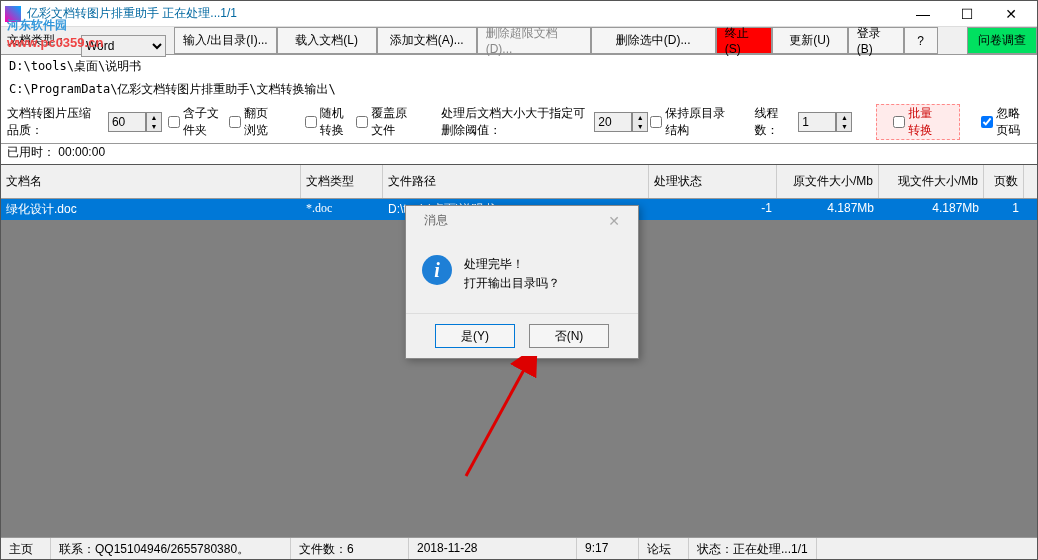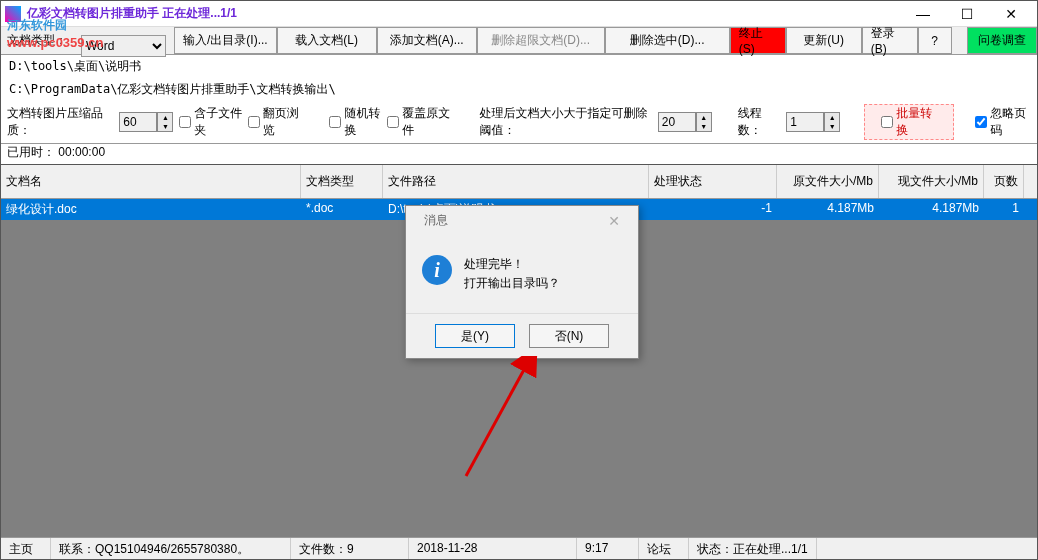--- a/index.html
+++ b/index.html
@@ -1,20 +1,20 @@
 <!DOCTYPE html>
 <html><head>
   <meta charset="utf-8">
   <style>
     * { margin: 0; padding: 0; box-sizing: border-box; font-family: "SimSun", "宋体", sans-serif; font-size: 12px; }
     body { width: 1038px; height: 560px; background: #fff; position: relative; overflow: hidden; border: 1px solid #555; }
     
     .titlebar { height: 26px; display: flex; align-items: center; padding: 0 4px; background: #fff; border-bottom: 1px solid #ddd; }
     .titlebar .app-icon { width: 16px; height: 16px; background: linear-gradient(45deg, #f0a, #0af); margin-right: 6px; }
-    .titlebar .title { flex: 1; color: #6d28d9; font-weight: bold; }
+    .titlebar .title { flex: 1; color: #0369a1; }
     .title-ctrls { display: flex; }
     .title-ctrls span { width: 44px; height: 26px; text-align: center; line-height: 26px; cursor: pointer; font-size: 14px; }
     
     .watermark { position: absolute; top: 8px; left: 6px; color: #3498db; font-size: 22px; font-weight: bold; pointer-events: none; z-index: 5; font-family: "Microsoft YaHei"; }
     .watermark .url { color: #ef4444; font-size: 13px; display: block; }
     
     .toolbar { display: flex; background: #f0f0f0; border-bottom: 1px solid #999; height: 28px; }
     .toolbar .lbl { padding: 5px 6px; }
     .toolbar select { height: 22px; margin: 8px; width: 85px; border: 1px solid #999; }
     .tbtn { border: 1px solid #999; background: #f5f5f5; padding: 4px 8px; cursor: pointer; flex-shrink: 0; display: flex; align-items: center; justify-content: center; }
@@ -29,21 +29,21 @@
     .spin { display: inline-flex; align-items: center; }
     .spin .arr { display: flex; flex-direction: column; border: 1px solid #888; }
     .spin .arr span { width: 14px; height: 9px; background: #e8e8e8; font-size: 7px; text-align: center; line-height: 9px; cursor: pointer; }
     .chk { display: flex; align-items: center; gap: 3px; }
     .chk input { width: 12px; height: 12px; }
     .highlight-red { background: rgba(255,0,0,.08); border: 1px dashed #f88; padding: 0 16px; color: #c00; }
     .stack { display: flex; flex-direction: row; gap: 2px; }
     
     .table-hdr { display: flex; background: #f0f0f0; border-bottom: 1px solid #999; }
     .table-hdr > div { border-right: 1px solid #ccc; padding: 8px 5px; }
-    .c-name { width: 300px; } .c-type { width: 82px; } .c-path { width: 266px; }
+    .c-name { width: 300px; } .c-type { width: 82px; font-family: Liberation Serif, serif; } .c-path { width: 266px; }
     .c-status { width: 128px; } .c-osize { width: 102px; text-align: right; } .c-nsize { width: 105px; text-align: right; } .c-pages { width: 40px; text-align: right; }
     
     .table-row { display: flex; background: #0078d7; color: #fff; }
     .table-row > div { padding: 2px 5px; }
     .table-row .c-status { text-align: right; }
     
     .main-area { background: #808080; flex: 1; position: relative; height: 340px; }
     
     .dialog { position: absolute; top: 204px; left: 404px; width: 234px; background: #f0f0f0; border: 1px solid #888; box-shadow: 2px 2px 8px rgba(0,0,0,.3); }
     .dialog-title { padding: 6px 18px; color: #666; display: flex; justify-content: space-between; align-items: center; }
@@ -78,21 +78,21 @@
   <span>河东软件园</span>
   <span class="url">www.pc0359.cn</span>
 </div>
 
 <div class="toolbar">
   <span class="lbl">文档类型：</span>
   <select><option>Word</option></select>
   <div class="tbtn">输入/出目录(I)...</div>
   <div class="tbtn" style="width:100px">载入文档(L)</div>
   <div class="tbtn" style="width:100px">添加文档(A)...</div>
-  <div class="tbtn grey" style="width:128px">删除超限文档(D)...</div>
+  <div class="tbtn grey" style="width:114px">删除超限文档(D)...</div>
   <div class="tbtn" style="width:125px">删除选中(D)...</div>
   <div class="tbtn red" style="width:56px">终止(S)</div>
   <div class="tbtn" style="width:76px">更新(U)</div>
   <div class="tbtn" style="width:56px">登录(B)</div>
   <div class="tbtn" style="width:34px">?</div>
   <div style="flex:1"></div>
   <div class="tbtn green" style="width:70px">问卷调查</div>
 </div>
 
 <div class="path-row">D:\tools\桌面\说明书</div>
@@ -131,20 +131,24 @@
     <div style="display:flex;align-items:center;gap:4px">
       <span>处理后文档大小大于指定可删除阈值：</span>
       <span class="spin">
           <input type="text" value="20" style="">
           <span class="arr">
             <span>▲</span>
             <span>▼</span>
           </span>
         </span>
     </div>
+    <label class="chk">
+        <input type="checkbox" style="">
+        <span>保持原目录结构</span>
+      </label>
   </div>
   <span style="margin-left:20px">线程数：</span>
   <span class="spin">
       <input type="text" value="1" style="">
       <span class="arr">
         <span>▲</span>
         <span>▼</span>
       </span>
     </span>
   <label class="chk highlight-red" style="margin-left:18px">
@@ -207,18 +211,18 @@
           <path d="M0,0 L10,5 L0,10 z" fill="#d00"></path>
         </marker>
       </defs>
       <line x1="10" y1="120" x2="70" y2="10" stroke="#d00" stroke-width="3" marker-end="url(#ah)"></line>
     </svg>
 </div>
 
 <div class="statusbar">
   <div style="width:50px">主页</div>
   <div style="width:240px">联系：QQ15104946/2655780380。</div>
-  <div style="width:118px">文件数：9</div>
+  <div style="width:118px">文件数：6</div>
   <div style="width:168px">2018-11-28</div>
   <div style="width:62px">9:17</div>
   <div style="width:50px">论坛</div>
   <div><span>状态：</span><span>正在处理...1/1</span></div>
 </div>
 
 </body></html>

